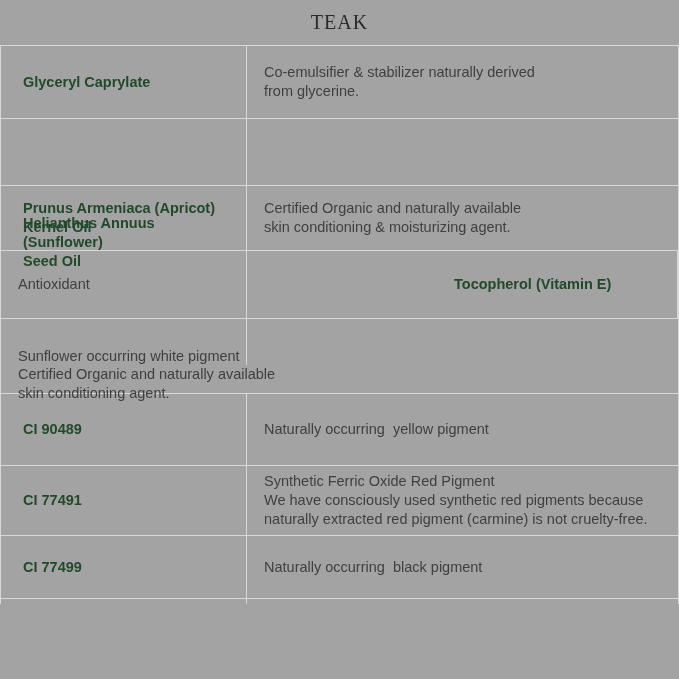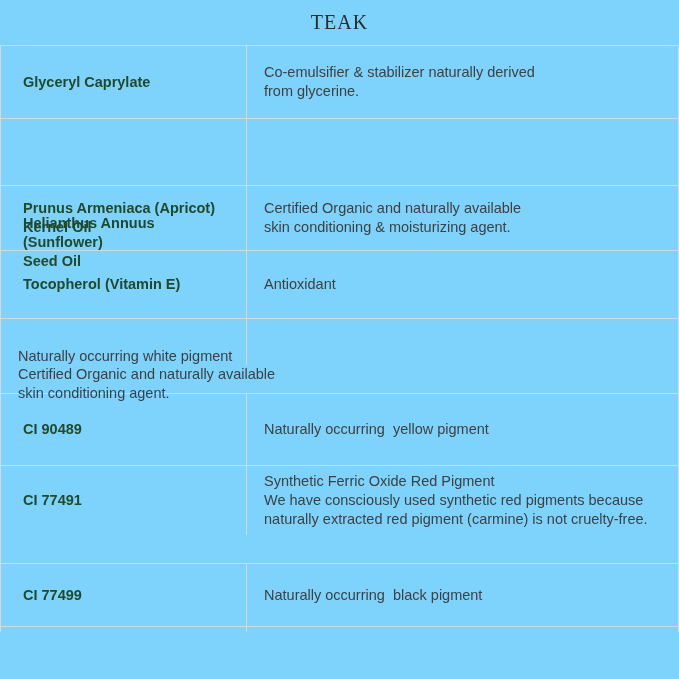--- a/index.html
+++ b/index.html
@@ -12,21 +12,21 @@
   }
   body{
     font-family:"Liberation Sans", sans-serif;
     -webkit-font-smoothing:antialiased;
   }
   .page{
     position:relative;
     width:679px;
     height:679px;
     overflow:hidden;
-    background:#7dd3fc;
+    background:#a3a3a3;
   }
   .title-band{
     height:45px;
     display:flex;
     align-items:center;
     justify-content:center;
   }
   .page-title{
     margin:0;
     font-family:"Liberation Serif", serif;
@@ -121,31 +121,31 @@
       <span class="name-text">Prunus Armeniaca (Apricot)
 Kernel Oil</span>
     </div>
     <div class="cell desc-cell">
       <span class="desc-text">Certified Organic and naturally available
 skin conditioning &amp; moisturizing agent.</span>
     </div>
   </div>
 
   <div class="row" style="height: 68px;">
+    <div class="cell desc-cell">
+      <span class="desc-text">Antioxidant</span>
+    </div>
     <div class="cell name-cell">
       <span class="name-text">Tocopherol (Vitamin E)</span>
-    </div>
-    <div class="cell desc-cell">
-      <span class="desc-text">Antioxidant</span>
     </div>
   </div>
 
   <div class="row" style="height: 75px;">
     <div class="cell desc-cell">
-      <span class="desc-text">Naturally occurring white pigment</span>
+      <span class="desc-text">Sunflower occurring white pigment</span>
     </div>
   </div>
 
 
   <div class="row" style="height: 72px;">
     <div class="cell name-cell">
       <span class="name-text">CI 90489</span>
     </div>
     <div class="cell desc-cell">
       <span class="desc-text">Naturally occurring  yellow pigment</span>
@@ -156,21 +156,21 @@
     <div class="cell name-cell">
       <span class="name-text">CI 77491</span>
     </div>
     <div class="cell desc-cell">
       <span class="desc-text">Synthetic Ferric Oxide Red Pigment
 We have consciously used synthetic red pigments because
 naturally extracted red pigment (carmine) is not cruelty-free.</span>
     </div>
   </div>
 
-  <div class="row" style="height: 63px; margin-top: 28px;">
+  <div class="row" style="height: 63px;">
     <div class="cell name-cell">
       <span class="name-text">CI 77499</span>
     </div>
     <div class="cell desc-cell">
       <span class="desc-text">Naturally occurring  black pigment</span>
     </div>
   </div>
 <div class="partial-row">
         <div class="stub"></div>
       </div>

